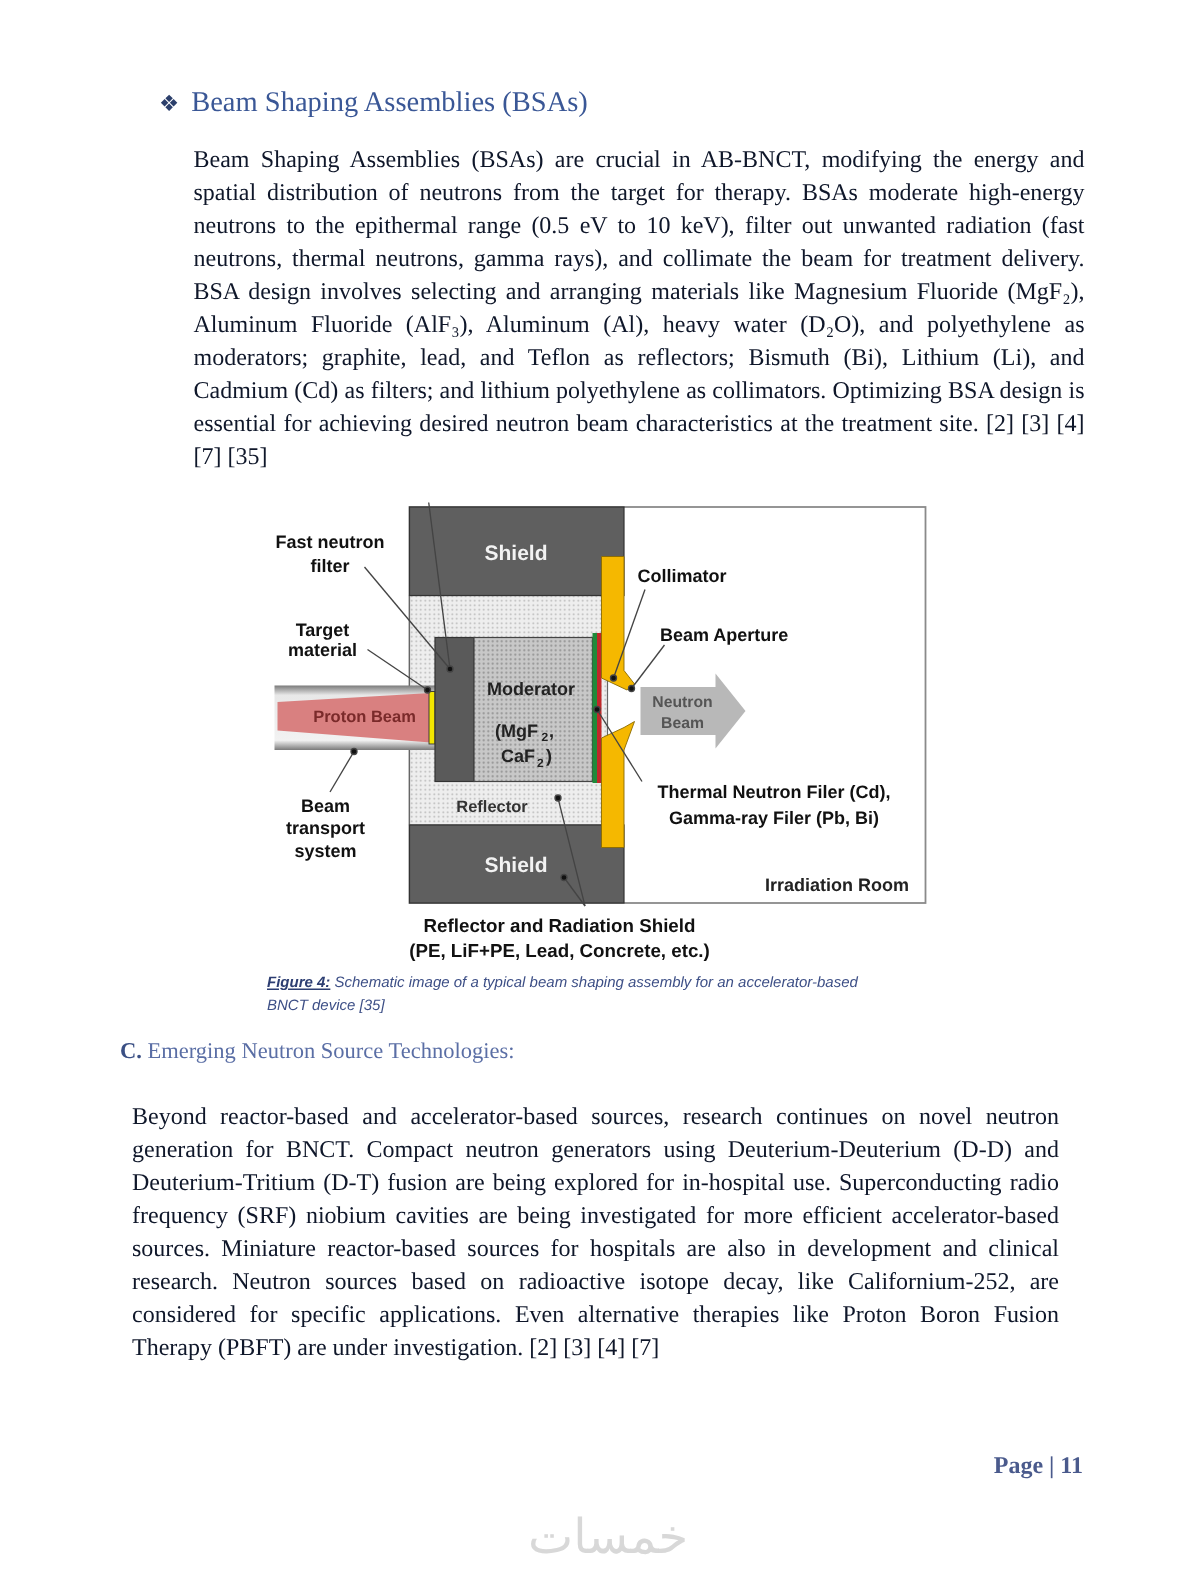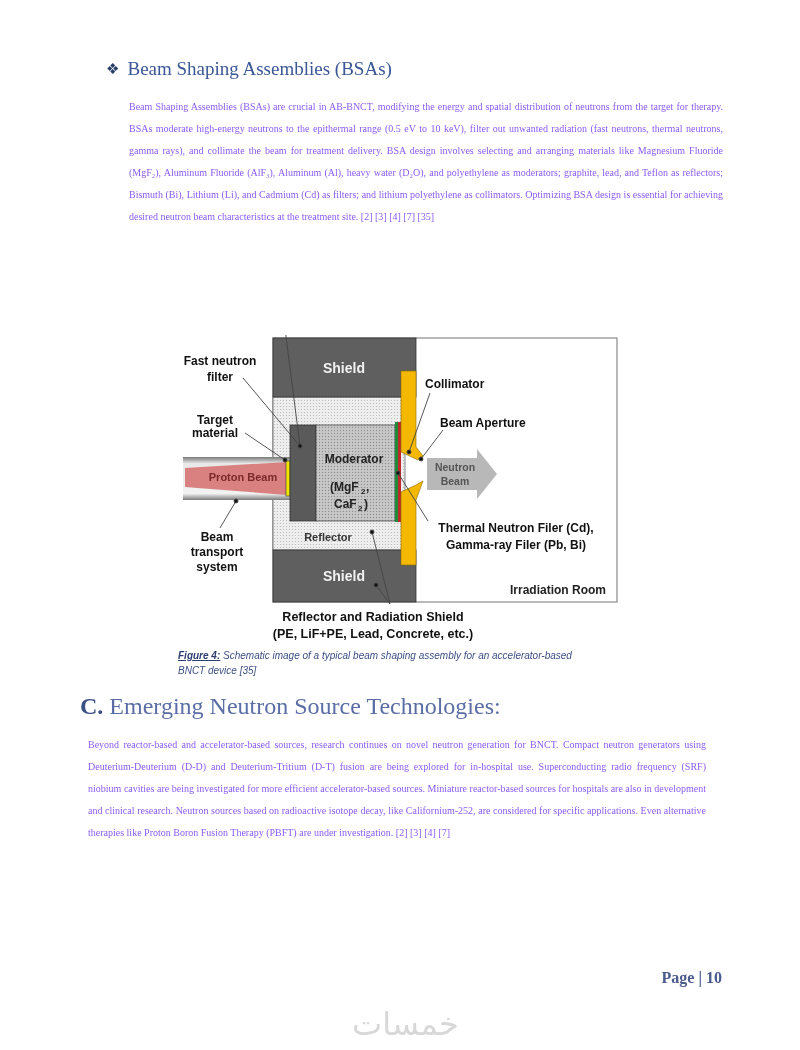--- a/index.html
+++ b/index.html
@@ -1,22 +1,22 @@
 <!DOCTYPE html>
 <html><head>
 <meta charset="utf-8">
 <style>
   html, body { margin:0; padding:0; background:#ffffff; }
   body { width:800px; height:1050px; position:relative; overflow:hidden; font-family:"Liberation Serif", serif; color:#111; }
   .heading-bsa { position:absolute; left:106px; top:58px; font-size:19px; color:#3a5796; display:flex; align-items:center; gap:8px; }
   .heading-bsa .bullet { font-size:15px; color:#2b3f6b; }
-  .para { position:absolute; font-size:10px; line-height:22px; text-align:justify; color:#8b5cf6; }
+  .para { position:absolute; font-size:16px; line-height:22px; text-align:justify; color:#0f172a; }
   .para1 { left:129px; top:96px; width:594px; }
   .para2 { left:88px; top:734px; width:618px; }
-  .heading-c { position:absolute; left:80px; top:693px; font-size:24px; color:#5a6ea5; }
+  .heading-c { position:absolute; left:80px; top:693px; font-size:15px; color:#5a6ea5; }
   .heading-c .num { color:#3a4f84; font-weight:bold; }
   .figure { position:absolute; left:170px; top:335px; width:460px; height:310px; }
   .caption { position:absolute; left:178px; top:648px; width:420px; font-family:"Liberation Sans", sans-serif; font-style:italic; font-size:10px; line-height:15px; color:#3d4f86; }
   .caption b { font-weight:bold; color:#2d3e72;text-decoration:underline; }
   .page-num { position:absolute; right:78px; top:969px; font-size:16px; font-weight:bold; color:#4a5a8c; }
   .watermark { position:absolute; left:352px; top:1005px; font-size:32px; color:#d8d8d8; font-family:"DejaVu Sans", sans-serif; }
   svg text { font-family:"Liberation Sans", sans-serif; font-weight:bold; }
 </style>
 </head>
 <body>
@@ -127,14 +127,14 @@
 <div class="caption">
   <b>Figure 4:</b><span> Schematic image of a typical beam shaping assembly for an accelerator-based BNCT device [35]</span>
 </div>
 
 <div class="heading-c">
   <span class="num">C.</span><span> Emerging Neutron Source Technologies:</span>
 </div>
 
 <p class="para para2" style="margin:0;">Beyond reactor-based and accelerator-based sources, research continues on novel neutron generation for BNCT. Compact neutron generators using Deuterium-Deuterium (D-D) and Deuterium-Tritium (D-T) fusion are being explored for in-hospital use. Superconducting radio frequency (SRF) niobium cavities are being investigated for more efficient accelerator-based sources. Miniature reactor-based sources for hospitals are also in development and clinical research. Neutron sources based on radioactive isotope decay, like Californium-252, are considered for specific applications. Even alternative therapies like Proton Boron Fusion Therapy (PBFT) are under investigation. [2] [3] [4] [7]</p>
 
-<div class="page-num">Page | 10</div>
+<div class="page-num">Page | 11</div>
 <div class="watermark">خمسات</div>
 
 </body></html>

